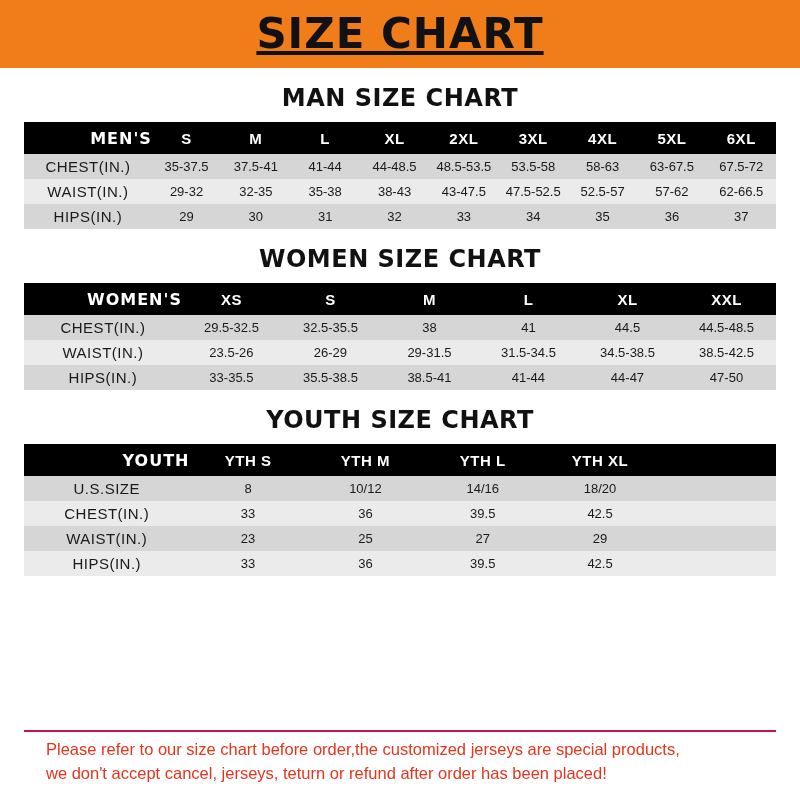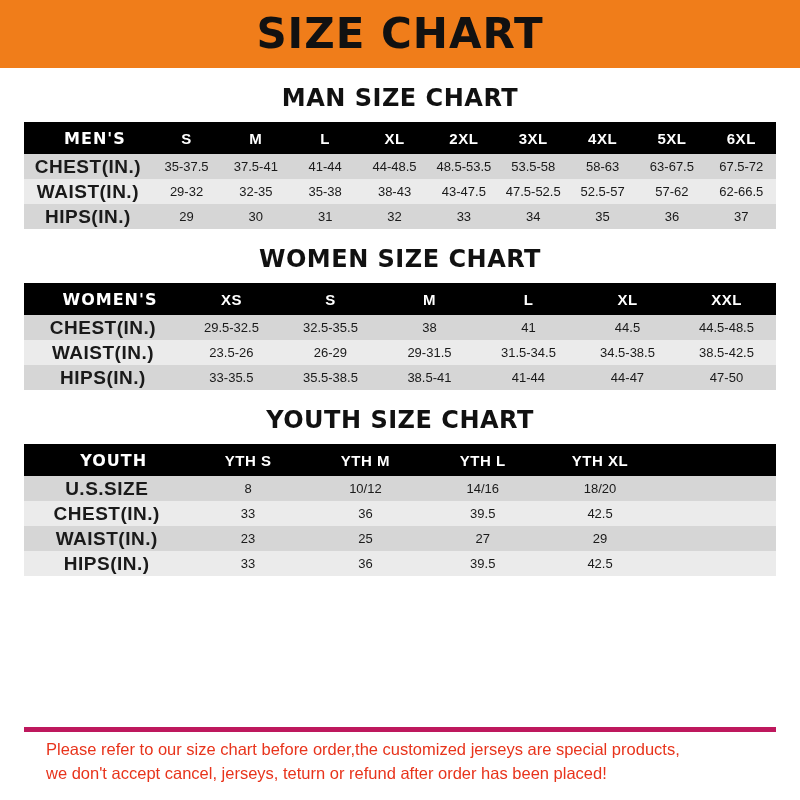--- a/index.html
+++ b/index.html
@@ -29,20 +29,21 @@
     justify-content: center;
     flex: 0 0 auto;
   }
   .banner-title {
     font-family: "DejaVu Sans", sans-serif;
     font-weight: bold;
     font-size: 42px;
     letter-spacing: 1px;
     color: #111111;
     line-height: 1;
+    text-decoration: underline;
   }
   .content {
     padding: 0 24px;
     flex: 1 1 auto;
     display: flex;
     flex-direction: column;
   }
   .section-title {
     text-align: center;
     font-family: "DejaVu Sans", sans-serif;
@@ -68,44 +69,44 @@
   }
   table.chart thead th {
     background: #000000;
     color: #ffffff;
     font-weight: bold;
     height: 32px;
     font-size: 15px;
     letter-spacing: 0.5px;
   }
   table.chart thead th.corner {
-    text-align: center;
+    text-align: right;
     padding-left: 14px;
     font-family: "DejaVu Sans", sans-serif;
     font-size: 16px;
     letter-spacing: 1px;
   }
   table.chart tbody td.rowhead {
-    font-weight: bold;
+    font-weight: normal;
     letter-spacing: 0.5px;
-    font-size: 19px;
+    font-size: 15px;
   }
   tr.band-dark td { background: #d6d6d6; }
   tr.band-light td { background: #ebebeb; }
 
   
   .men col.c0 { width: 17%; }
   .women col.c0 { width: 21%; }
   .youth col.c0 { width: 22%; }
 
   
   .note {
     margin-top: auto;
     padding: 6px 22px 14px 22px;
-    border-top: 5px solid #be185d;
+    border-top: 2px solid #be185d;
     color: #e8341c;
     font-size: 16.5px;
     line-height: 1.45;
     font-family: "Liberation Sans", sans-serif;
   }
   .note div { white-space: nowrap; }
 </style>
 </head>
 <body>
 

